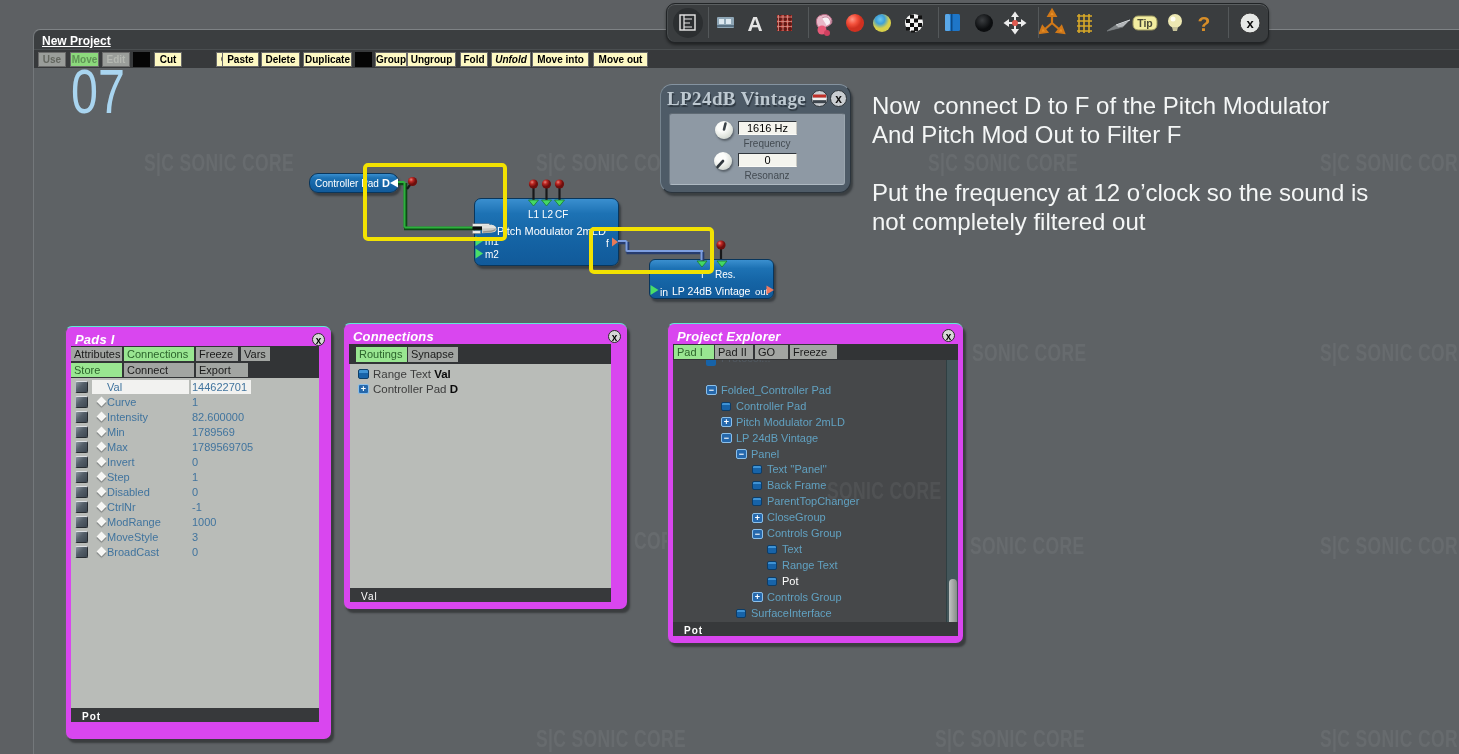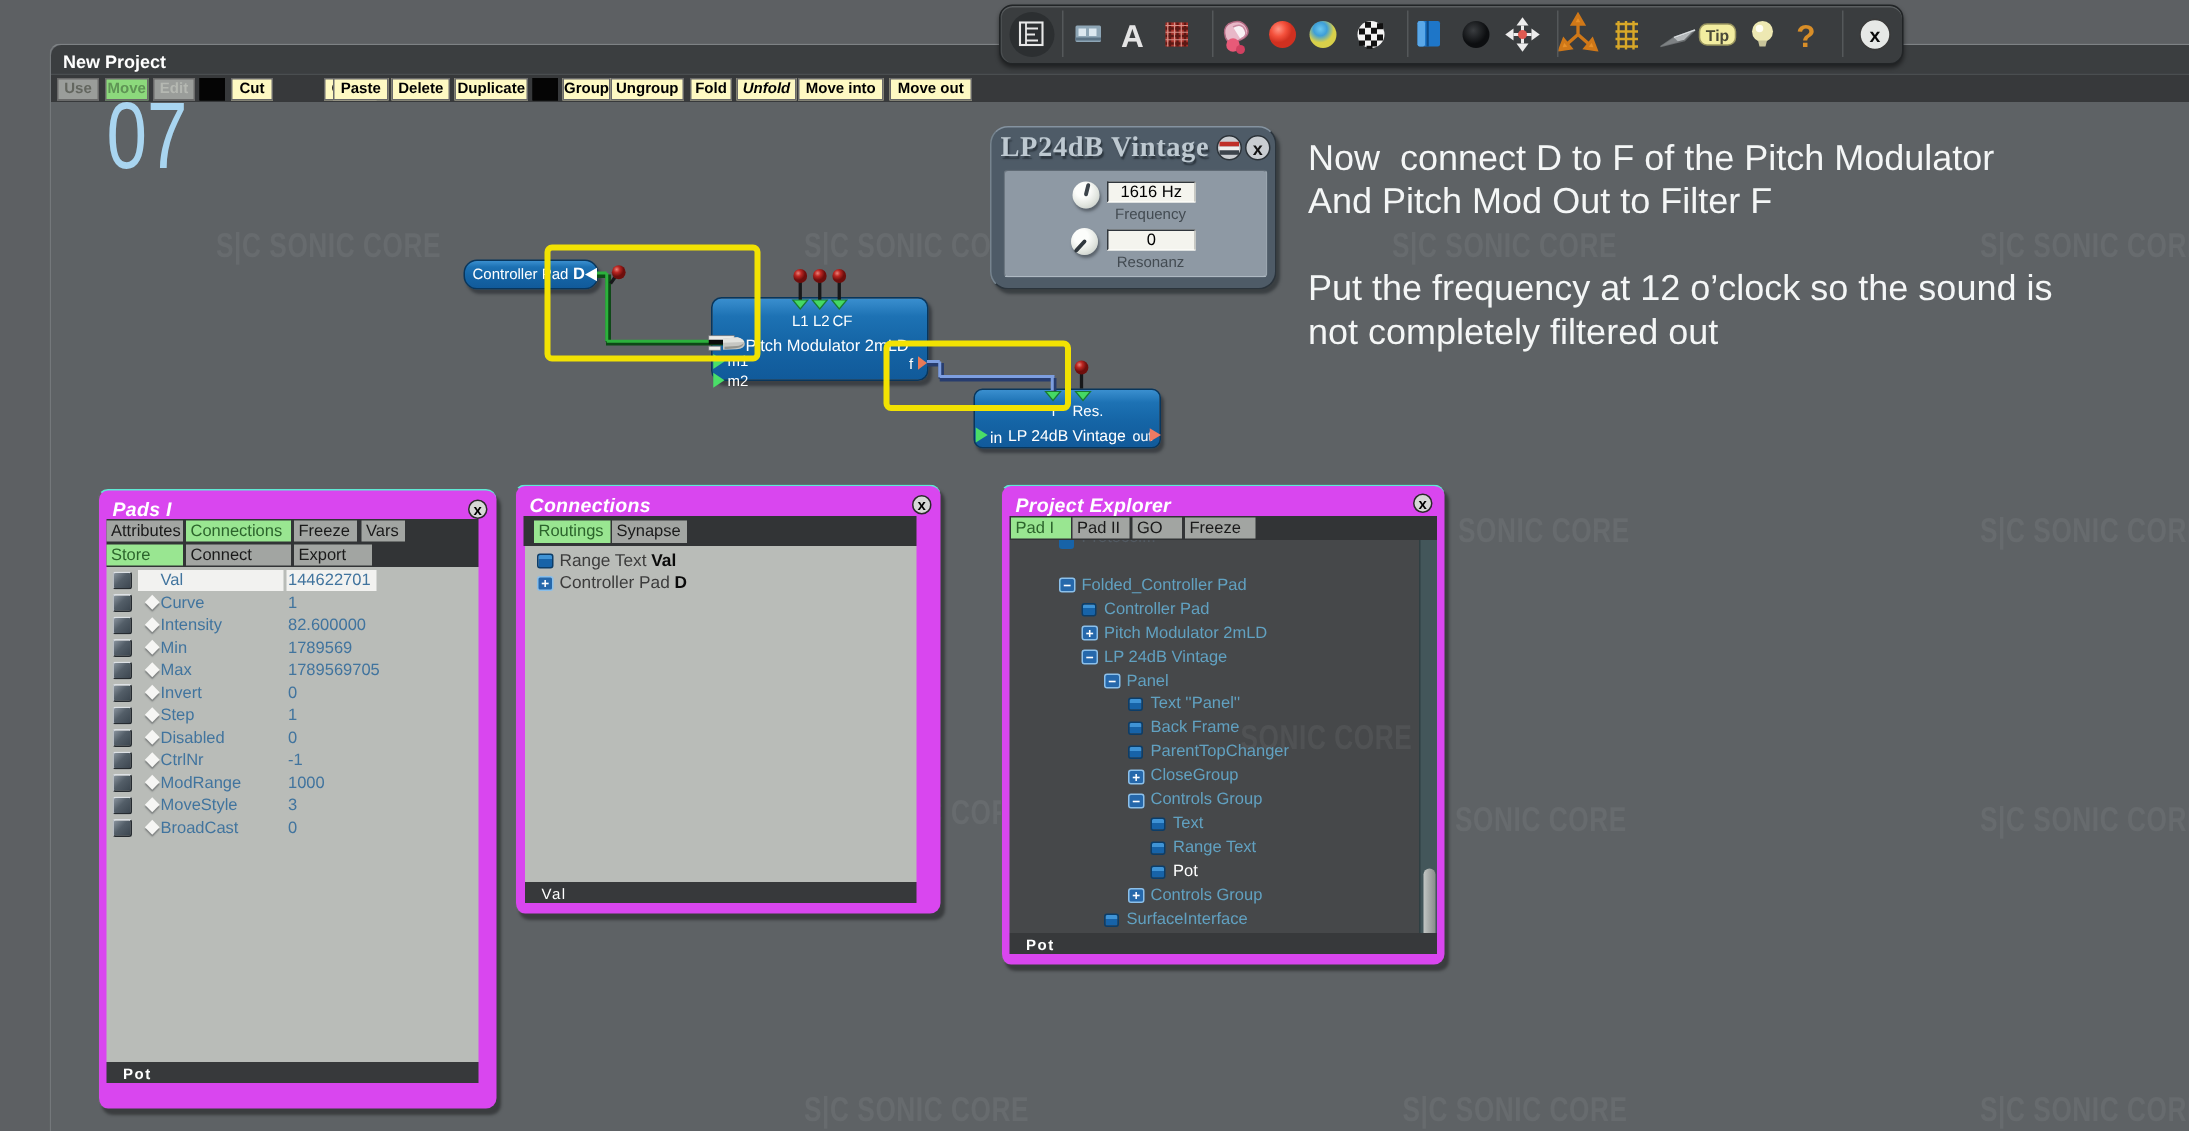--- a/index.html
+++ b/index.html
@@ -2,21 +2,21 @@
 <html><head><meta charset="utf-8">
 <style>
   html,body{margin:0;padding:0;width:1459px;height:754px;overflow:hidden;
     font-family:"Liberation Sans",sans-serif;background:#5d6063;}
   .abs{position:absolute;}
   #stage{position:absolute;left:0;top:0;width:1459px;height:754px;}
   
   #mainwin{left:33px;top:29px;width:1426px;height:725px;background:#5e6265;
     border-top:1px solid #7e8285;border-left:1px solid #74787b;border-top-left-radius:7px;}
   #titlebar{left:0;top:0;width:1426px;height:19px;background:#3b3e40;border-top-left-radius:7px;border-bottom:1px solid #4a4e50;}
-  #titlebar .t{position:absolute;left:8px;top:4px;color:#fff;font-weight:bold;font-size:12px;}
+  #titlebar .t{position:absolute;left:8px;top:4px;color:#fff;font-weight:bold;font-size:12px;text-decoration:underline;}
   #menubar{left:0;top:20px;width:1426px;height:18px;background:#37393b;}
   .mbtn{position:absolute;top:2px;height:15px;font-weight:bold;font-size:10px;
     text-align:center;color:#000;background:#fef9c3;border:1px solid #6a6a6a;
     line-height:14px;box-sizing:border-box;white-space:nowrap;overflow:hidden;}
   .mgray{background:#9a9d9a;}
   .mblack{background:#050505;border-color:#050505;}
   
   #toolbar{left:666px;top:3px;width:601px;height:38px;background:#3a3d3f;border-radius:9px;
     border:1px solid #212426;box-shadow:inset 0 1px 0 #5b5f61,inset 1px 0 0 #4a4e50,0 2px 3px rgba(0,0,0,.45);}
   .tsep{position:absolute;top:3px;width:1px;height:31px;background:#54585a;}
@@ -126,21 +126,21 @@
 
   <div id="instr" class="abs">Now&nbsp; connect D to F of the Pitch Modulator<br>
   And Pitch Mod Out to Filter F<br><br>
   Put the frequency at 12 o’clock so the sound is<br>
   not completely filtered out</div>
 
   <div class="blk" id="ctrlpad" style="left:309px;top:173px;width:90px;height:20px;border-radius:9px;">
     <span style="position:absolute;left:5px;top:4px;font-size:10px;">Controller Pad</span>
     <span style="position:absolute;left:72px;top:3px;font-size:11px;font-weight:bold;">D</span>
   </div>
-  <div class="blk" id="pitchmod" style="left:474px;top:198px;width:145px;height:56px;border-radius:7px;">
+  <div class="blk" id="pitchmod" style="left:474px;top:198px;width:145px;height:68px;border-radius:7px;">
     <span style="position:absolute;left:53px;top:10px;font-size:10px;">L1</span>
     <span style="position:absolute;left:67px;top:10px;font-size:10px;">L2</span>
     <span style="position:absolute;left:80px;top:10px;font-size:10px;">CF</span>
     <span style="position:absolute;left:22px;top:26px;font-size:11px;">Pitch Modulator 2mLD</span>
     <span style="position:absolute;left:10px;top:37px;font-size:10px;">m1</span>
     <span style="position:absolute;left:10px;top:50px;font-size:10px;">m2</span>
     <span style="position:absolute;left:131px;top:39px;font-size:10px;">f</span>
   </div>
   <div class="blk" id="lpblock" style="left:649px;top:259px;width:125px;height:40px;border-radius:6px;">
     <span style="position:absolute;left:51px;top:9px;font-size:10px;">f</span>

